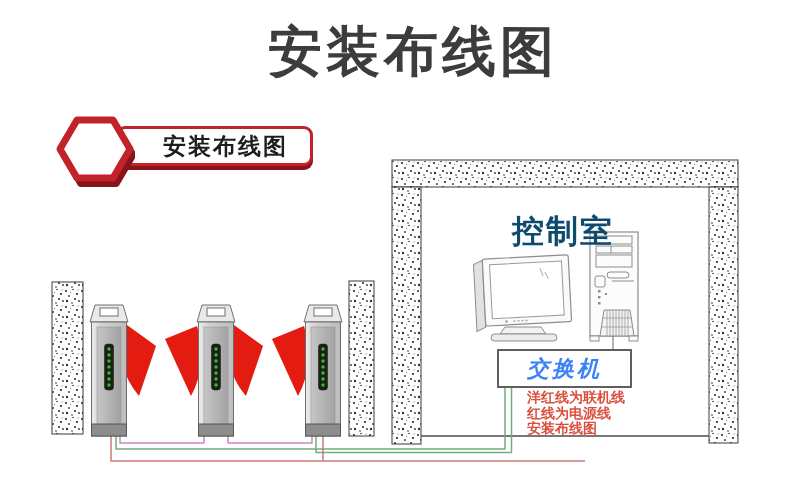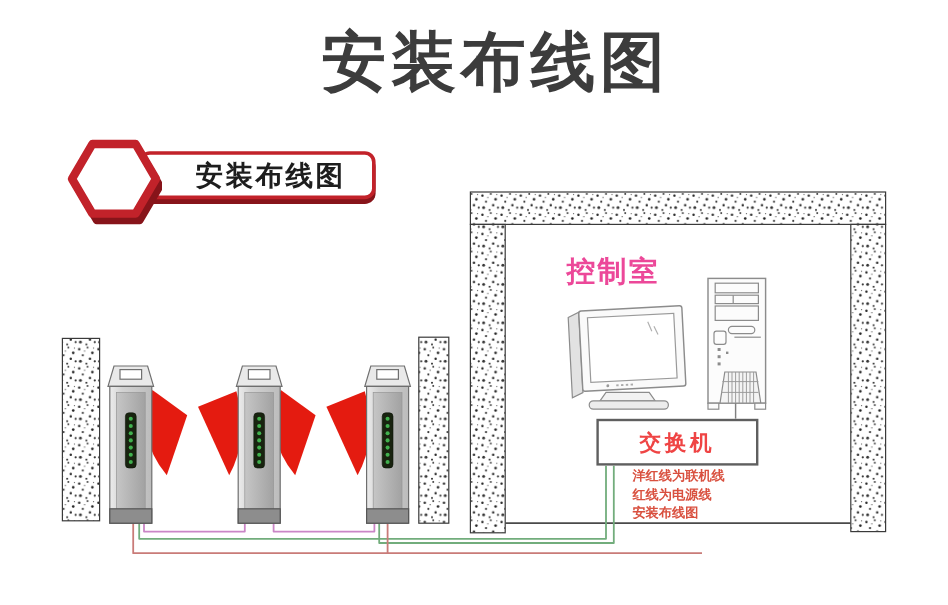--- a/index.html
+++ b/index.html
@@ -16,34 +16,34 @@
   .badge-bar{
     position:absolute;left:116px;top:126px;width:169px;height:34px;z-index:2;
     background:#ffffff;border:3px solid #c2222a;border-radius:9px;
     box-shadow:0 4px 0 #87141a;
     display:flex;align-items:center;justify-content:center;padding-left:22px;
     font-size:23px;font-weight:900;color:#1d1d1d;letter-spacing:2px;white-space:nowrap;
   }
   .badge-hex{position:absolute;left:55px;top:113px;z-index:3;}
   
   .room-label{
-    position:absolute;left:472px;top:210px;z-index:2;
-    font-size:24px;font-weight:900;color:#ec4899;letter-spacing:2px;white-space:nowrap;
+    position:absolute;left:512px;top:210px;z-index:2;
+    font-size:32px;font-weight:900;color:#0c4a6e;letter-spacing:2px;white-space:nowrap;
   }
   
   .switch-box{
     position:absolute;left:497px;top:349px;width:135px;height:39px;z-index:2;
     background:#ffffff;border:2px solid #5f5f5f;box-sizing:border-box;
     display:flex;align-items:center;justify-content:center;
   }
-  .switch-box span{font-size:18px;font-weight:900;color:#ef4444;letter-spacing:3px;white-space:nowrap;}
+  .switch-box span{font-size:22px;font-weight:900;color:#3b82f6;letter-spacing:3px;white-space:nowrap;font-style:italic;}
   
   .legend{
     position:absolute;left:527px;top:390px;z-index:2;
-    font-size:11px;font-weight:700;color:#d9503f;line-height:15.5px;white-space:nowrap;
+    font-size:14px;font-weight:700;color:#d9503f;line-height:15.5px;white-space:nowrap;
   }
 </style>
 </head>
 <body>
 
 <div class="page">
 
   <div class="title">安装布线图</div>
 
   <div class="badge-bar">

